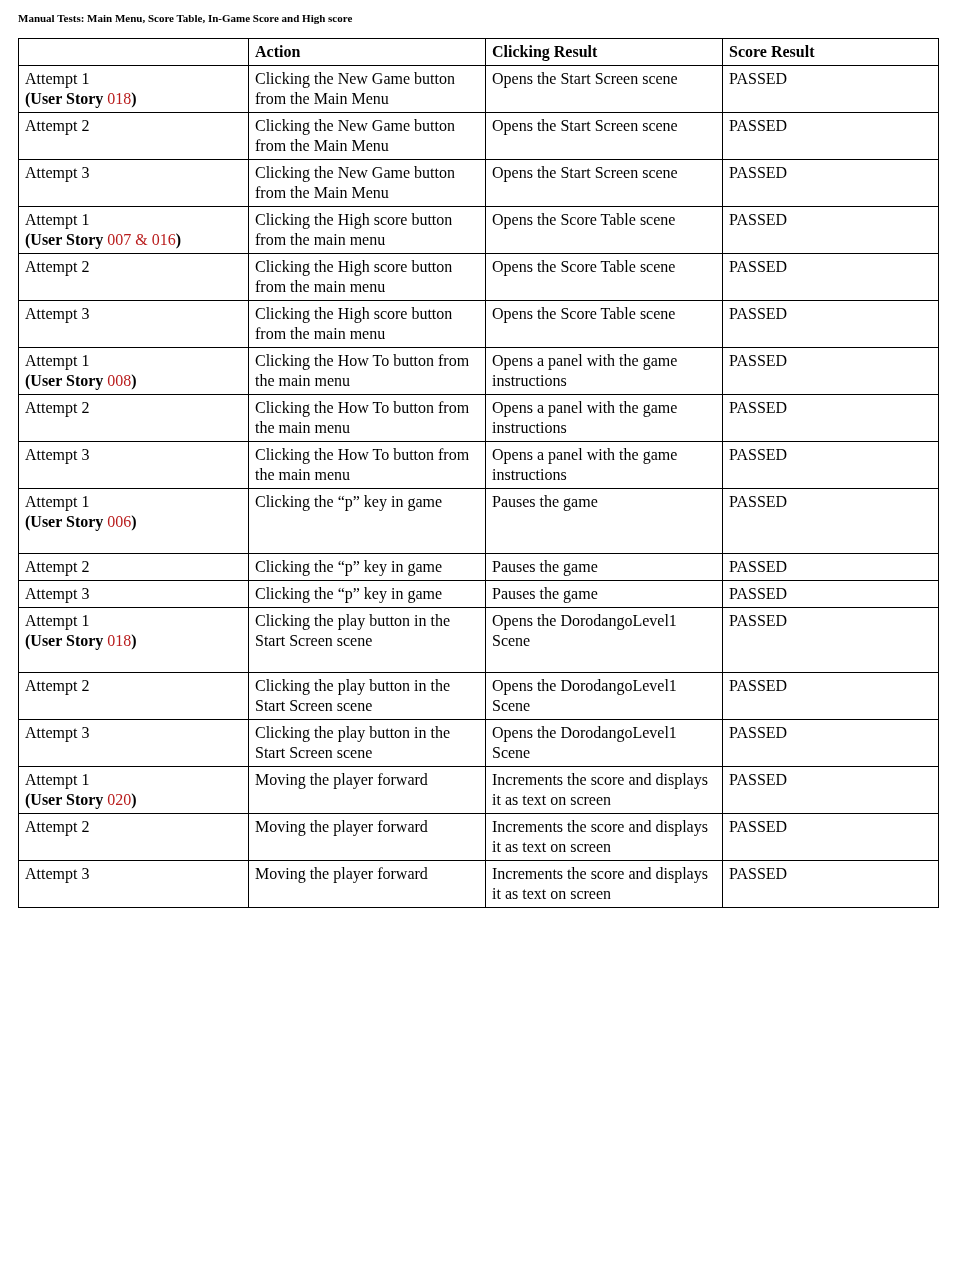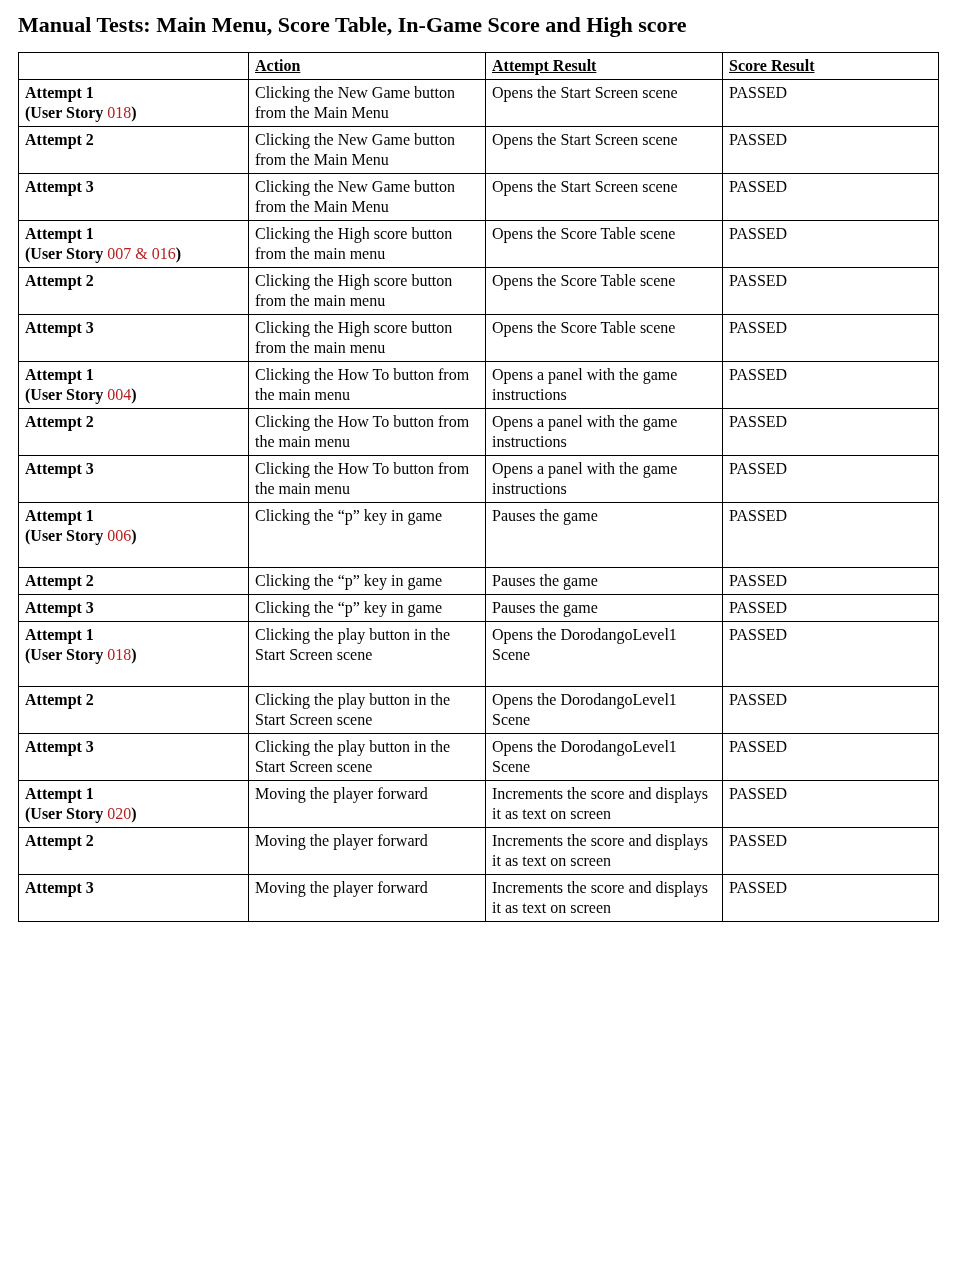--- a/index.html
+++ b/index.html
@@ -7,21 +7,21 @@
       font-size: 16px;
       color: #000;
       background: #fff;
       margin: 0;
       padding: 12px 18px;
       width: 975px;
       box-sizing: border-box;
     }
     .title {
       font-weight: bold;
-      font-size: 22px;
+      font-size: 11px;
       margin-bottom: 14px;
     }
     table {
       border-collapse: collapse;
       width: 920px;
       table-layout: fixed;
     }
     col.c1 { width: 230px; }
     col.c2 { width: 237px; }
     col.c3 { width: 237px; }
@@ -29,24 +29,23 @@
     th, td {
       border: 1px solid #000;
       padding: 3px 6px 3px 6px;
       vertical-align: top;
       text-align: left;
       line-height: 1.25;
       font-size: 16px;
     }
     th {
       font-weight: bold;
-      text-decoration: underline;
     }
     .attempt-label {
-      font-weight: bold;
+      font-weight: normal;
       margin-top: 28px;
     }
     .user-story-prefix {
       font-weight: bold;
     }
     .user-story-code {
       color: #b91c1c;
       font-weight: normal;
     }
     .tall td {
@@ -62,21 +61,21 @@
   <colgroup>
     <col class="c1">
       <col class="c2">
       <col class="c3">
       <col class="c4">
   </colgroup>
   <thead>
     <tr>
       <th></th>
       <th>Action</th>
-      <th>Attempt Result</th>
+      <th>Clicking Result</th>
       <th>Score Result</th>
     </tr>
   </thead>
   <tbody id="table-body">
   <tr>
         <td><span class="attempt-label">Attempt 1</span><br><span class="user-story-prefix">(User Story </span><span class="user-story-code">018</span><span class="user-story-prefix">)</span></td>
         <td>Clicking the New Game button from the Main Menu</td>
         <td>Opens the Start Screen scene</td>
         <td>PASSED</td>
       </tr>
@@ -104,21 +103,21 @@
         <td>Opens the Score Table scene</td>
         <td>PASSED</td>
       </tr>
       <tr>
         <td><span class="attempt-label">Attempt 3</span></td>
         <td>Clicking the High score button from the main menu</td>
         <td>Opens the Score Table scene</td>
         <td>PASSED</td>
       </tr>
       <tr>
-        <td><span class="attempt-label">Attempt 1</span><br><span class="user-story-prefix">(User Story </span><span class="user-story-code">004</span><span class="user-story-prefix">)</span></td>
+        <td><span class="attempt-label">Attempt 1</span><br><span class="user-story-prefix">(User Story </span><span class="user-story-code">008</span><span class="user-story-prefix">)</span></td>
         <td>Clicking the How To button from the main menu</td>
         <td>Opens a panel with the game instructions</td>
         <td>PASSED</td>
       </tr>
       <tr>
         <td><span class="attempt-label">Attempt 2</span></td>
         <td>Clicking the How To button from the main menu</td>
         <td>Opens a panel with the game instructions</td>
         <td>PASSED</td>
       </tr>

